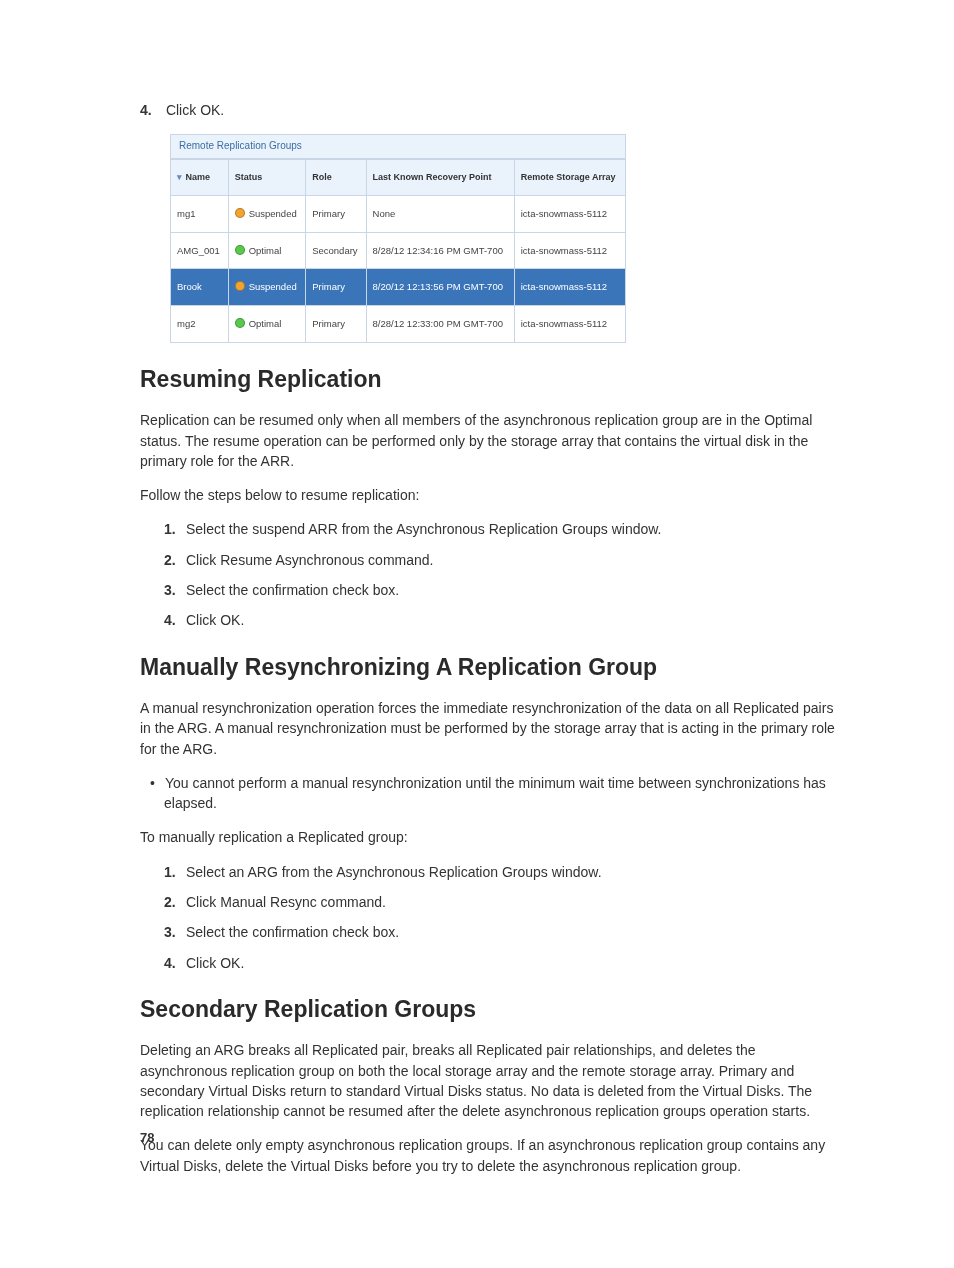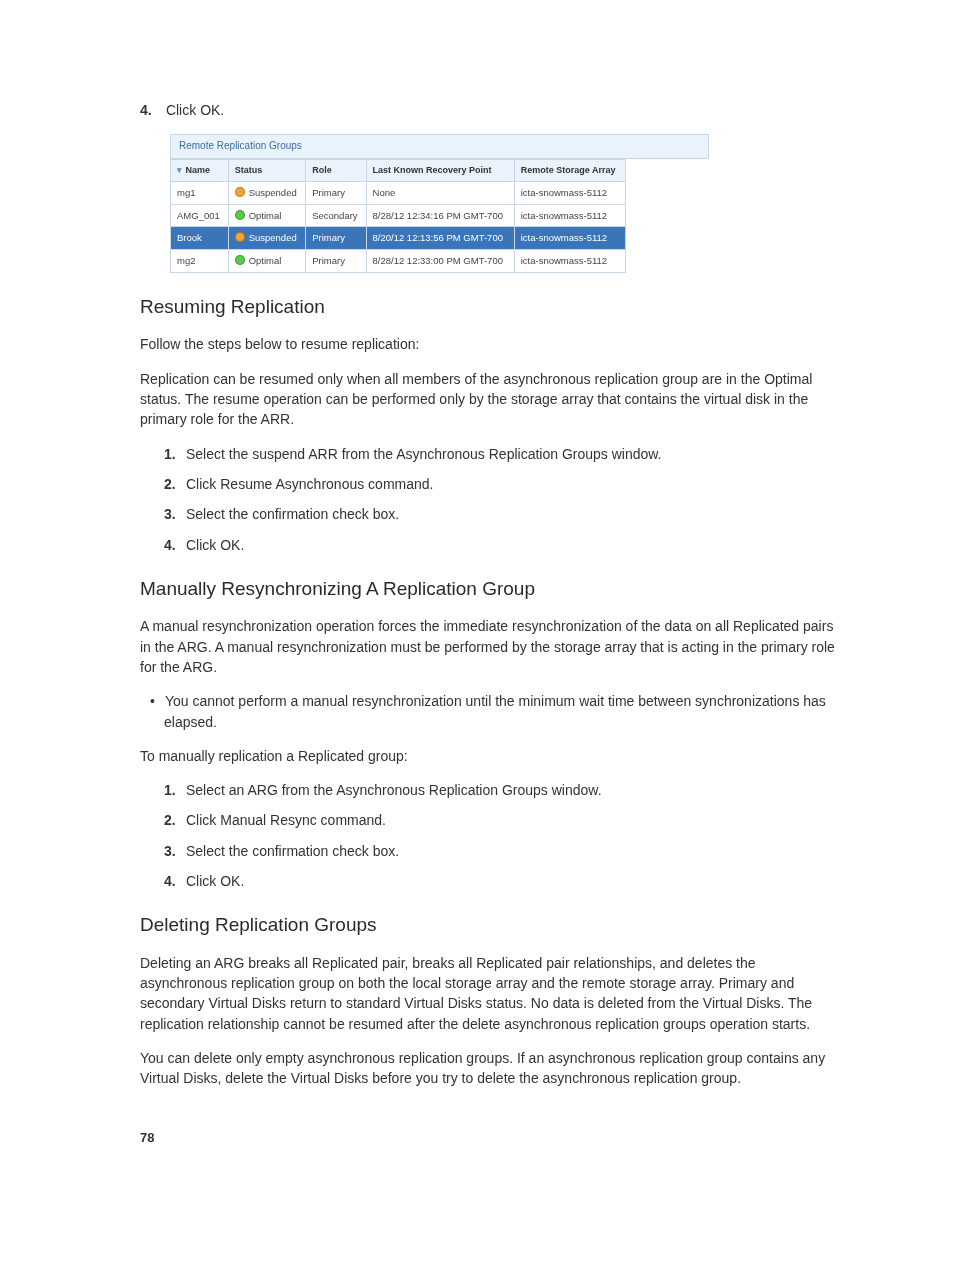--- a/index.html
+++ b/index.html
@@ -22,30 +22,30 @@
   .step4 { margin-bottom: 14px; }
 
   
   .figwrap { margin: 0 0 18px 30px; }
   .panel-title {
     background: #eaf2fb;
     border: 1px solid #c8d6e6;
     font-size: 10px;
     color: #3a6ea5;
     padding: 4px 8px;
-    width: 539px;
+    width: 456px;
   }
   table.rrg {
     border-collapse: collapse;
     width: 456px;
     font-size: 9.5px;
   }
   table.rrg th, table.rrg td {
     border: 1px solid #c8d6e6;
-    padding: 4px 6px;
+    padding: 11px 6px;
     text-align: left;
     vertical-align: middle;
     background: #fff;
     color: #444;
   }
   table.rrg th {
     background: #eaf2fb;
     font-weight: 700;
     font-size: 9px;
     color: #333;
@@ -63,22 +63,22 @@
     border-radius: 50%;
     margin-right: 4px;
     vertical-align: -1px;
     border: 1px solid rgba(0,0,0,0.25);
   }
   .icon-suspended { background: #f2a330; }
   .icon-optimal   { background: #58c94a; }
   .figcap { font-size: 12.5px; font-weight: 700; margin: 18px 0 28px 30px; }
 
   h2.section {
-    font-size: 19px;
-    font-weight: 400;
+    font-size: 23px;
+    font-weight: 700;
     color: #2a2a2a;
     margin: 20px 0 14px 0;
   }
   p.body { margin: 0 0 14px 0; }
   ol.steps { margin: 0 0 18px 0; }
   ol.steps li { margin: 0 0 10px 24px; }
   ul.bullets { margin: 0 0 14px 0; }
   ul.bullets li { list-style: none; margin: 0 0 10px 0; padding-left: 24px; text-indent: -14px; }
   ul.bullets li::before { content: "•"; padding-right: 10px; }
 
@@ -135,43 +135,43 @@
             <td class="status-cell"><span class="icon-dot icon-optimal"></span>Optimal</td>
             <td>Primary</td>
             <td>8/28/12 12:33:00 PM GMT-700</td>
             <td>icta-snowmass-5112</td>
           </tr>
         </tbody>
     </table>
   </div>
 
   <h2 class="section">Resuming Replication</h2>
-  <p class="body">Follow the steps below to resume replication:</p>
   <p class="body">
     <span>Replication can be resumed only when all members of the asynchronous replication group are in the </span><span class="bold">Optimal</span><span> status. The resume operation can be performed only by the storage array that contains the virtual disk in the primary role for the ARR.</span>
   </p>
+  <p class="body">Follow the steps below to resume replication:</p>
   <ol class="steps ol-steps">
     <li><span class="num">1.</span><span>Select the suspend ARR from the </span><span class="bold">Asynchronous Replication Groups</span><span> window.</span></li>
     <li><span class="num">2.</span><span>Click </span><span class="bold">Resume Asynchronous</span><span> command.</span></li>
     <li><span class="num">3.</span><span>Select the confirmation check box.</span></li>
     <li><span class="num">4.</span><span>Click </span><span class="bold">OK</span><span>.</span></li>
   </ol>
 
   <h2 class="section">Manually Resynchronizing A Replication Group</h2>
   <p class="body">A manual resynchronization operation forces the immediate resynchronization of the data on all Replicated pairs in the ARG. A manual resynchronization must be performed by the storage array that is acting in the primary role for the ARG.</p>
   <ul class="bullets">
     <li>You cannot perform a manual resynchronization until the minimum wait time between synchronizations has elapsed.</li>
   </ul>
   <p class="body">To manually replication a Replicated group:</p>
   <ol class="steps ol-steps">
     <li><span class="num">1.</span><span>Select an ARG from the </span><span class="bold">Asynchronous Replication Groups</span><span> window.</span></li>
     <li><span class="num">2.</span><span>Click </span><span class="bold">Manual Resync</span><span> command.</span></li>
     <li><span class="num">3.</span><span>Select the confirmation check box.</span></li>
     <li><span class="num">4.</span><span>Click </span><span class="bold">OK</span><span>.</span></li>
   </ol>
 
-  <h2 class="section">Deleting Replication Groups</h2>
+  <h2 class="section">Secondary Replication Groups</h2>
   <p class="body">Deleting an ARG breaks all Replicated pair, breaks all Replicated pair relationships, and deletes the asynchronous replication group on both the local storage array and the remote storage array. Primary and secondary Virtual Disks return to standard Virtual Disks status. No data is deleted from the Virtual Disks. The replication relationship cannot be resumed after the delete asynchronous replication groups operation starts.</p>
   <p class="body">You can delete only empty asynchronous replication groups. If an asynchronous replication group contains any Virtual Disks, delete the Virtual Disks before you try to delete the asynchronous replication group.</p>
 
 </div>
 
 <div class="pagenum">78</div>
 
 </body></html>

